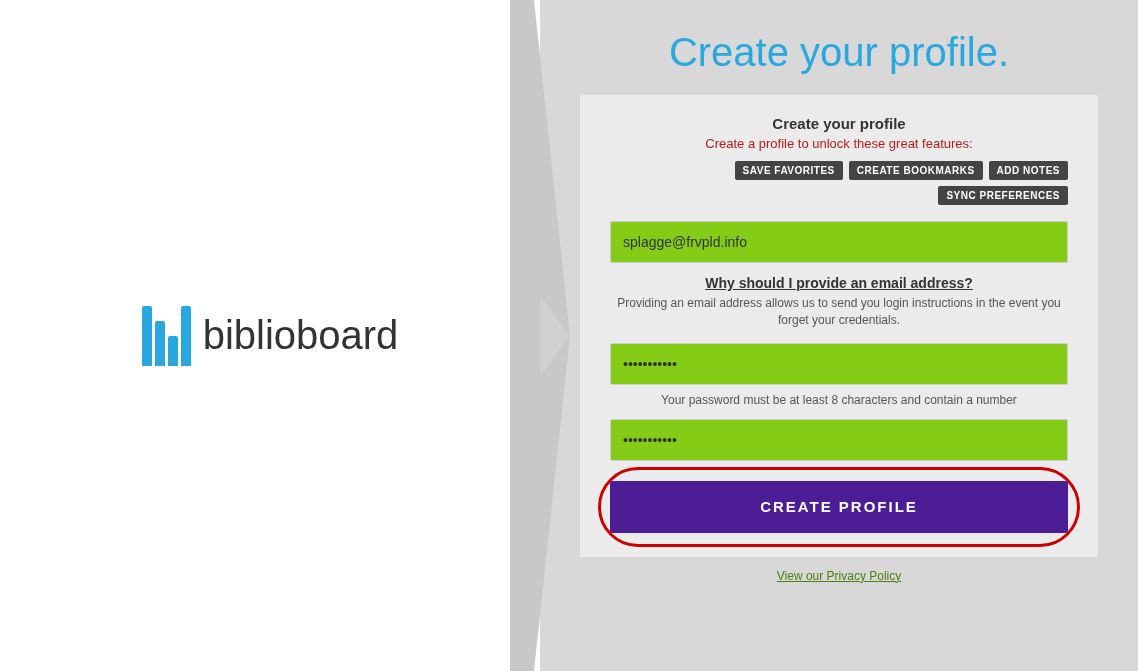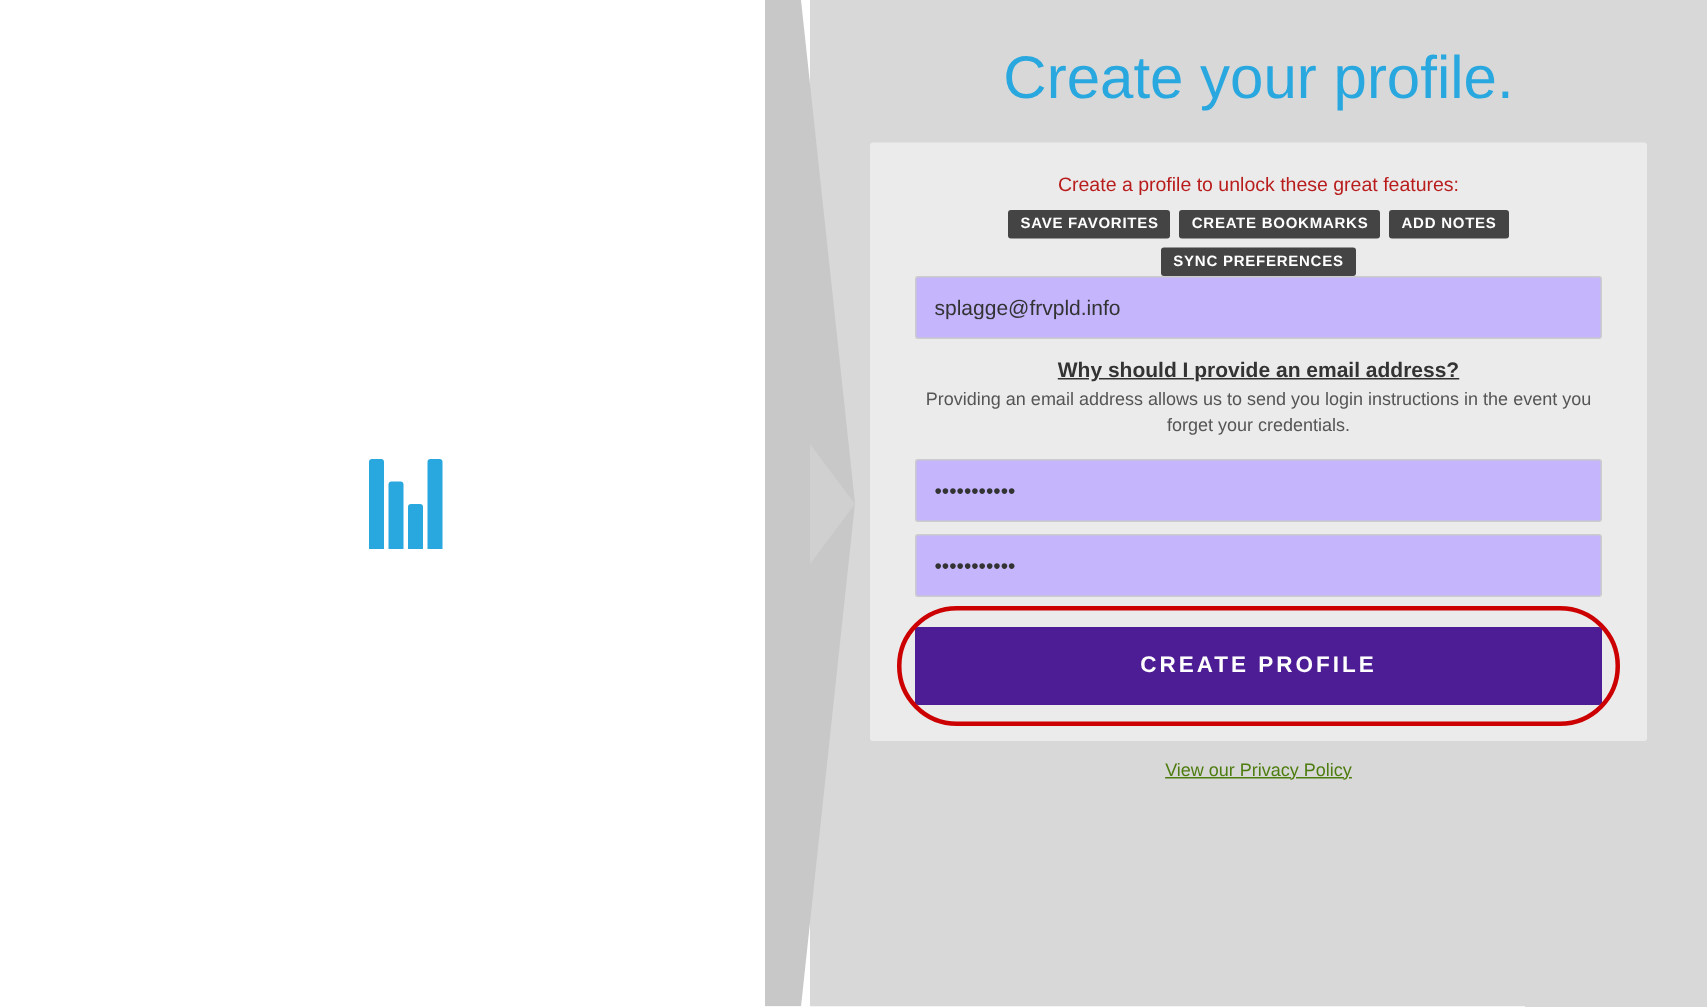--- a/index.html
+++ b/index.html
@@ -112,21 +112,22 @@
     .form-desc {
       font-size: 13px;
       color: #b91c1c;
       text-align: center;
       margin-bottom: 10px;
     }
 
     .feature-badges {
       display: flex;
       gap: 6px;
-      justify-content: center;
+      justify-content: flex-end;
+      margin-bottom: 16px;
       flex-wrap: wrap;
     }
 
     .badge {
       background: #444444;
       color: #ffffff;
       font-size: 10px;
       font-weight: 700;
       padding: 4px 8px;
       border-radius: 2px;
@@ -134,21 +135,21 @@
     }
 
     .form-input {
       width: 100%;
       height: 42px;
       border: 1px solid #cccccc;
       border-radius: 2px;
       padding: 0 12px;
       font-size: 14px;
       color: #333333;
-      background: #c4b5fd;
+      background: #84cc16;
       margin-bottom: 8px;
       outline: none;
     }
 
     .email-hint-title {
       font-size: 14px;
       font-weight: 700;
       color: #333333;
       text-align: center;
       margin: 4px 0 4px;
@@ -222,48 +223,51 @@
 <body>
 
 <div class="left-panel">
   <div class="logo-container">
     <div class="logo-bars">
       <div class="logo-bar logo-bar-1"></div>
       <div class="logo-bar logo-bar-2"></div>
       <div class="logo-bar logo-bar-3"></div>
       <div class="logo-bar logo-bar-4"></div>
     </div>
+    <span class="logo-text">biblioboard</span>
   </div>
 </div>
 
 <div class="divider"></div>
 
 <div class="right-panel">
   <h1 class="page-title">
     <span>Create your </span><span style="color:#29a8e0;">profile.</span>
   </h1>
 
   <div class="form-container">
+    <div class="form-subtitle">Create your profile</div>
     <div class="form-desc">Create a profile to unlock these great features:</div>
 
     <div class="feature-badges">
       <span class="badge">SAVE FAVORITES</span>
       <span class="badge">CREATE BOOKMARKS</span>
       <span class="badge">ADD NOTES</span>
       <span class="badge">SYNC PREFERENCES</span>
     </div>
 
     <input type="email" class="form-input" value="splagge@frvpld.info" style="">
 
     <div class="email-hint-title">Why should I provide an email address?</div>
     <div class="email-hint-text">Providing an email address allows us to send you login instructions in the event you forget your credentials.</div>
 
 
     <input type="password" class="form-input" value="password123" style="">
 
+    <div class="password-hint">Your password must be at least 8 characters and contain a number</div>
 
     <input type="password" class="form-input" value="password123" style="">
 
     <div style="position: relative; margin-top: 8px;">
       <button class="create-profile-btn">CREATE PROFILE</button>
       <div class="btn-circle-highlight"></div>
     </div>
   </div>
 
   <div class="privacy-link">View our Privacy Policy</div>

